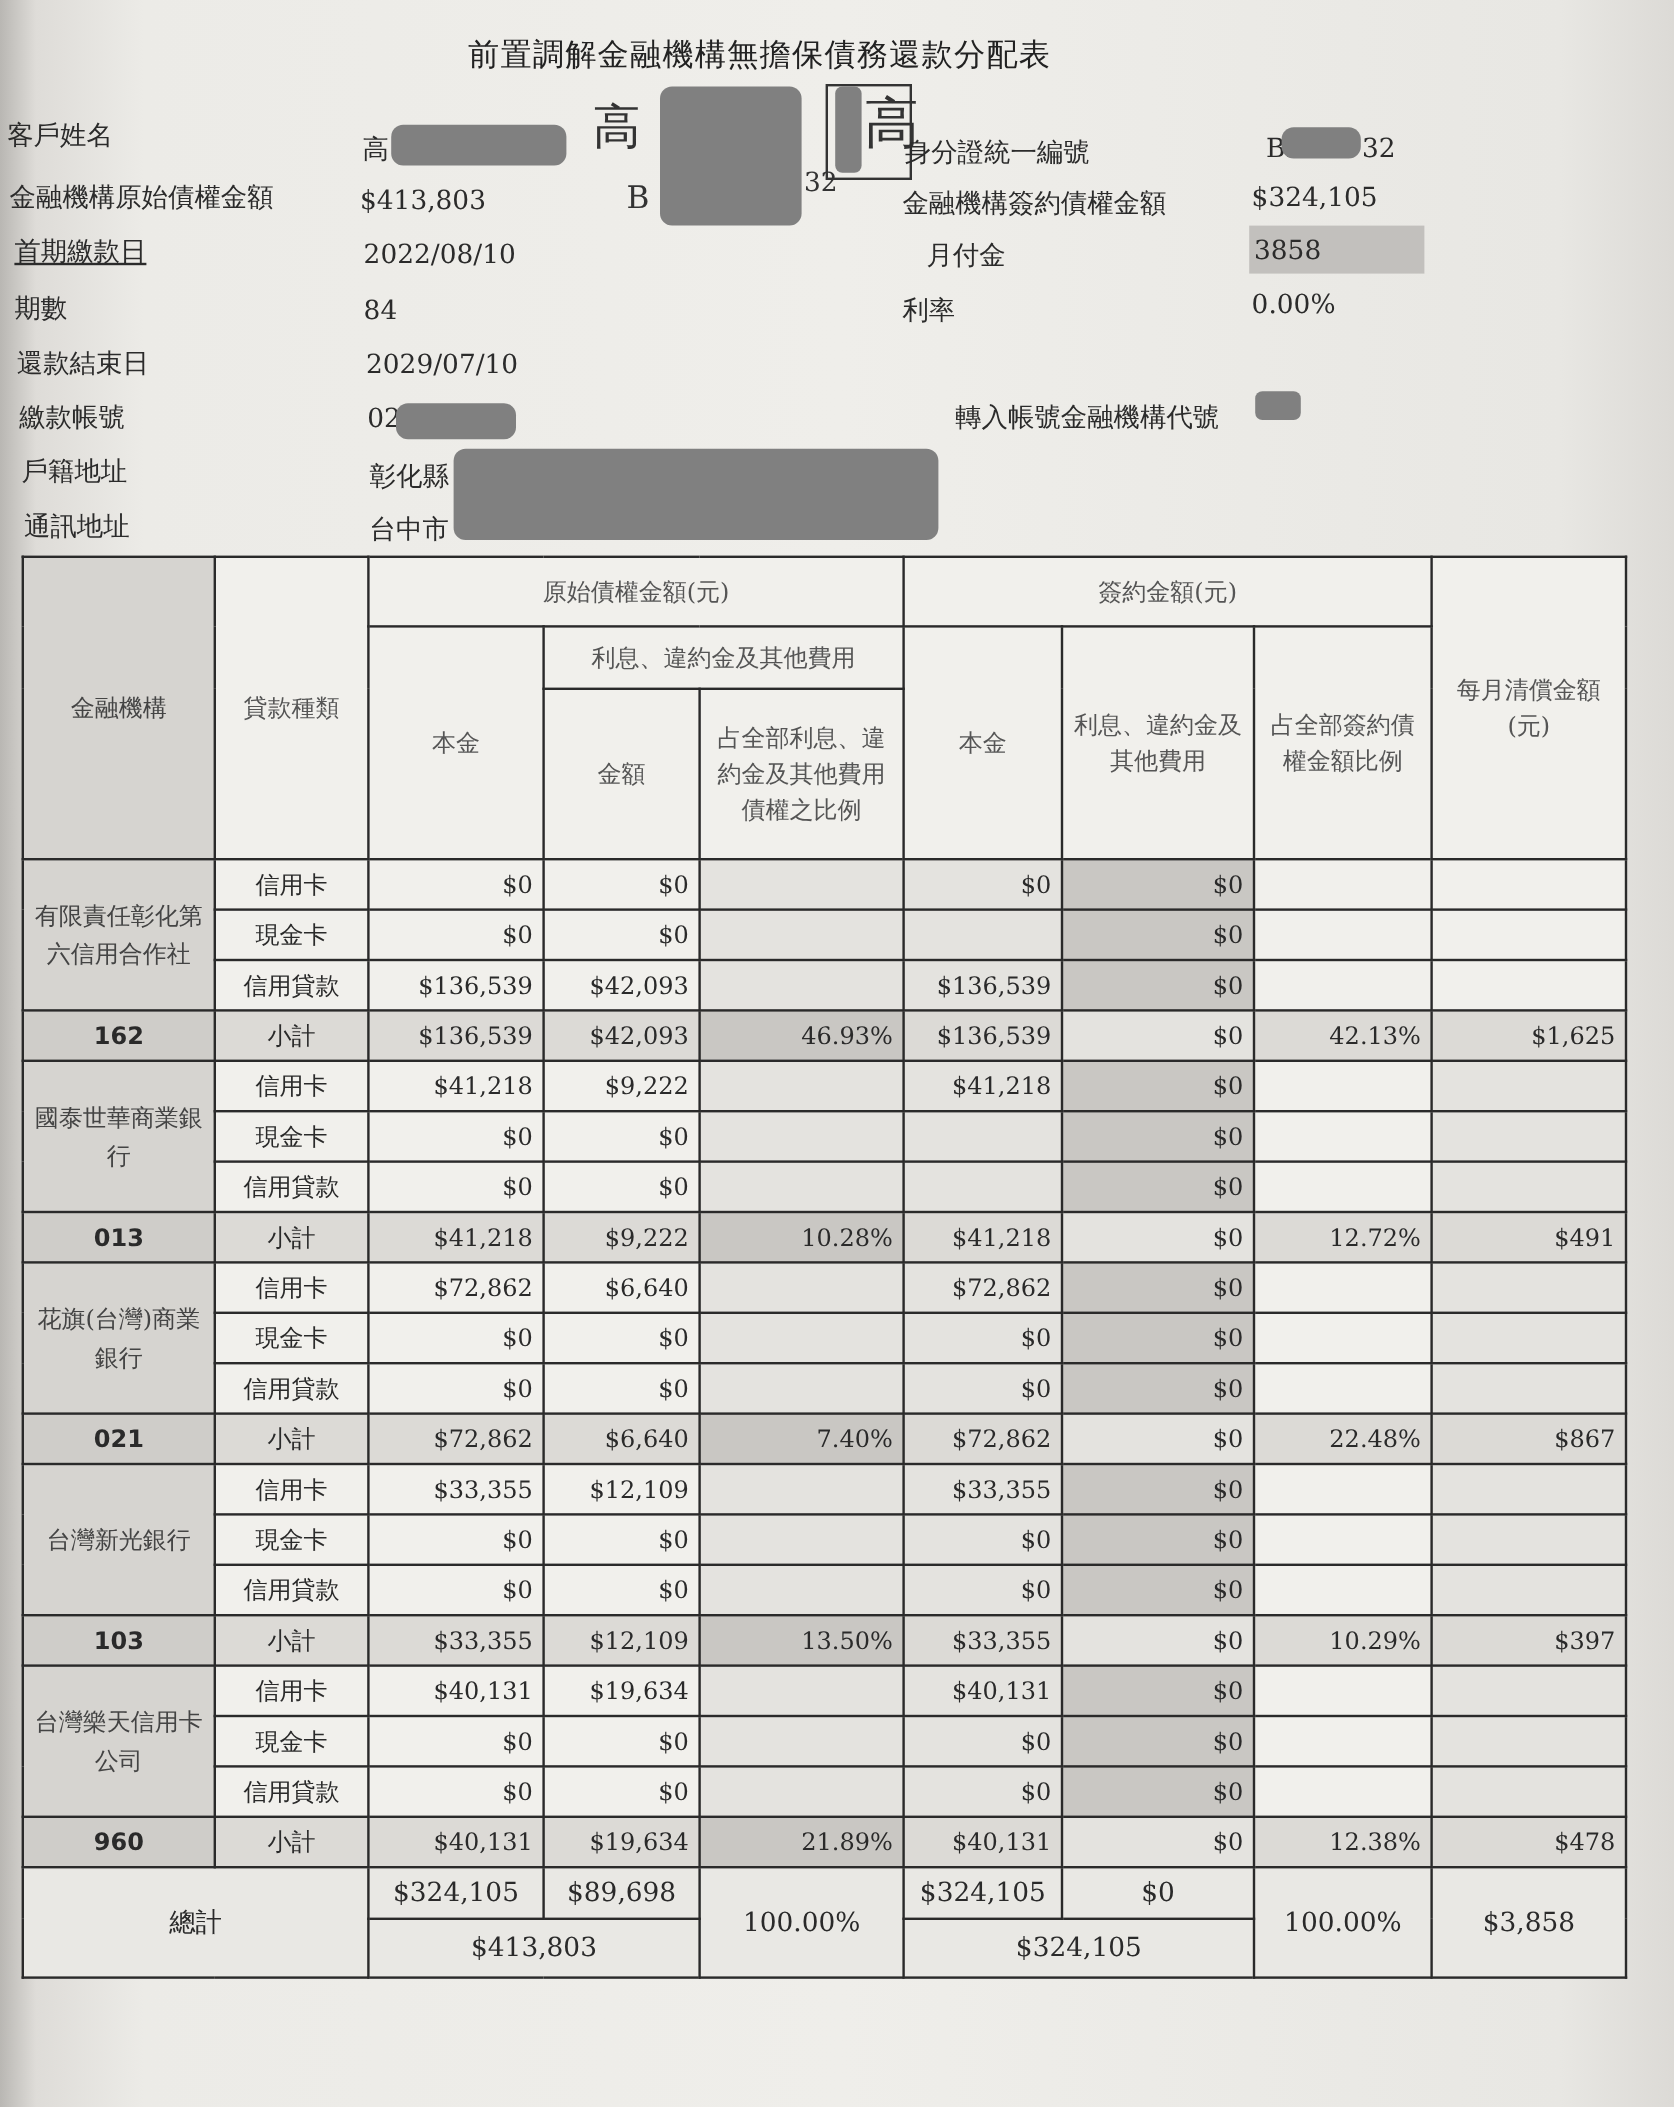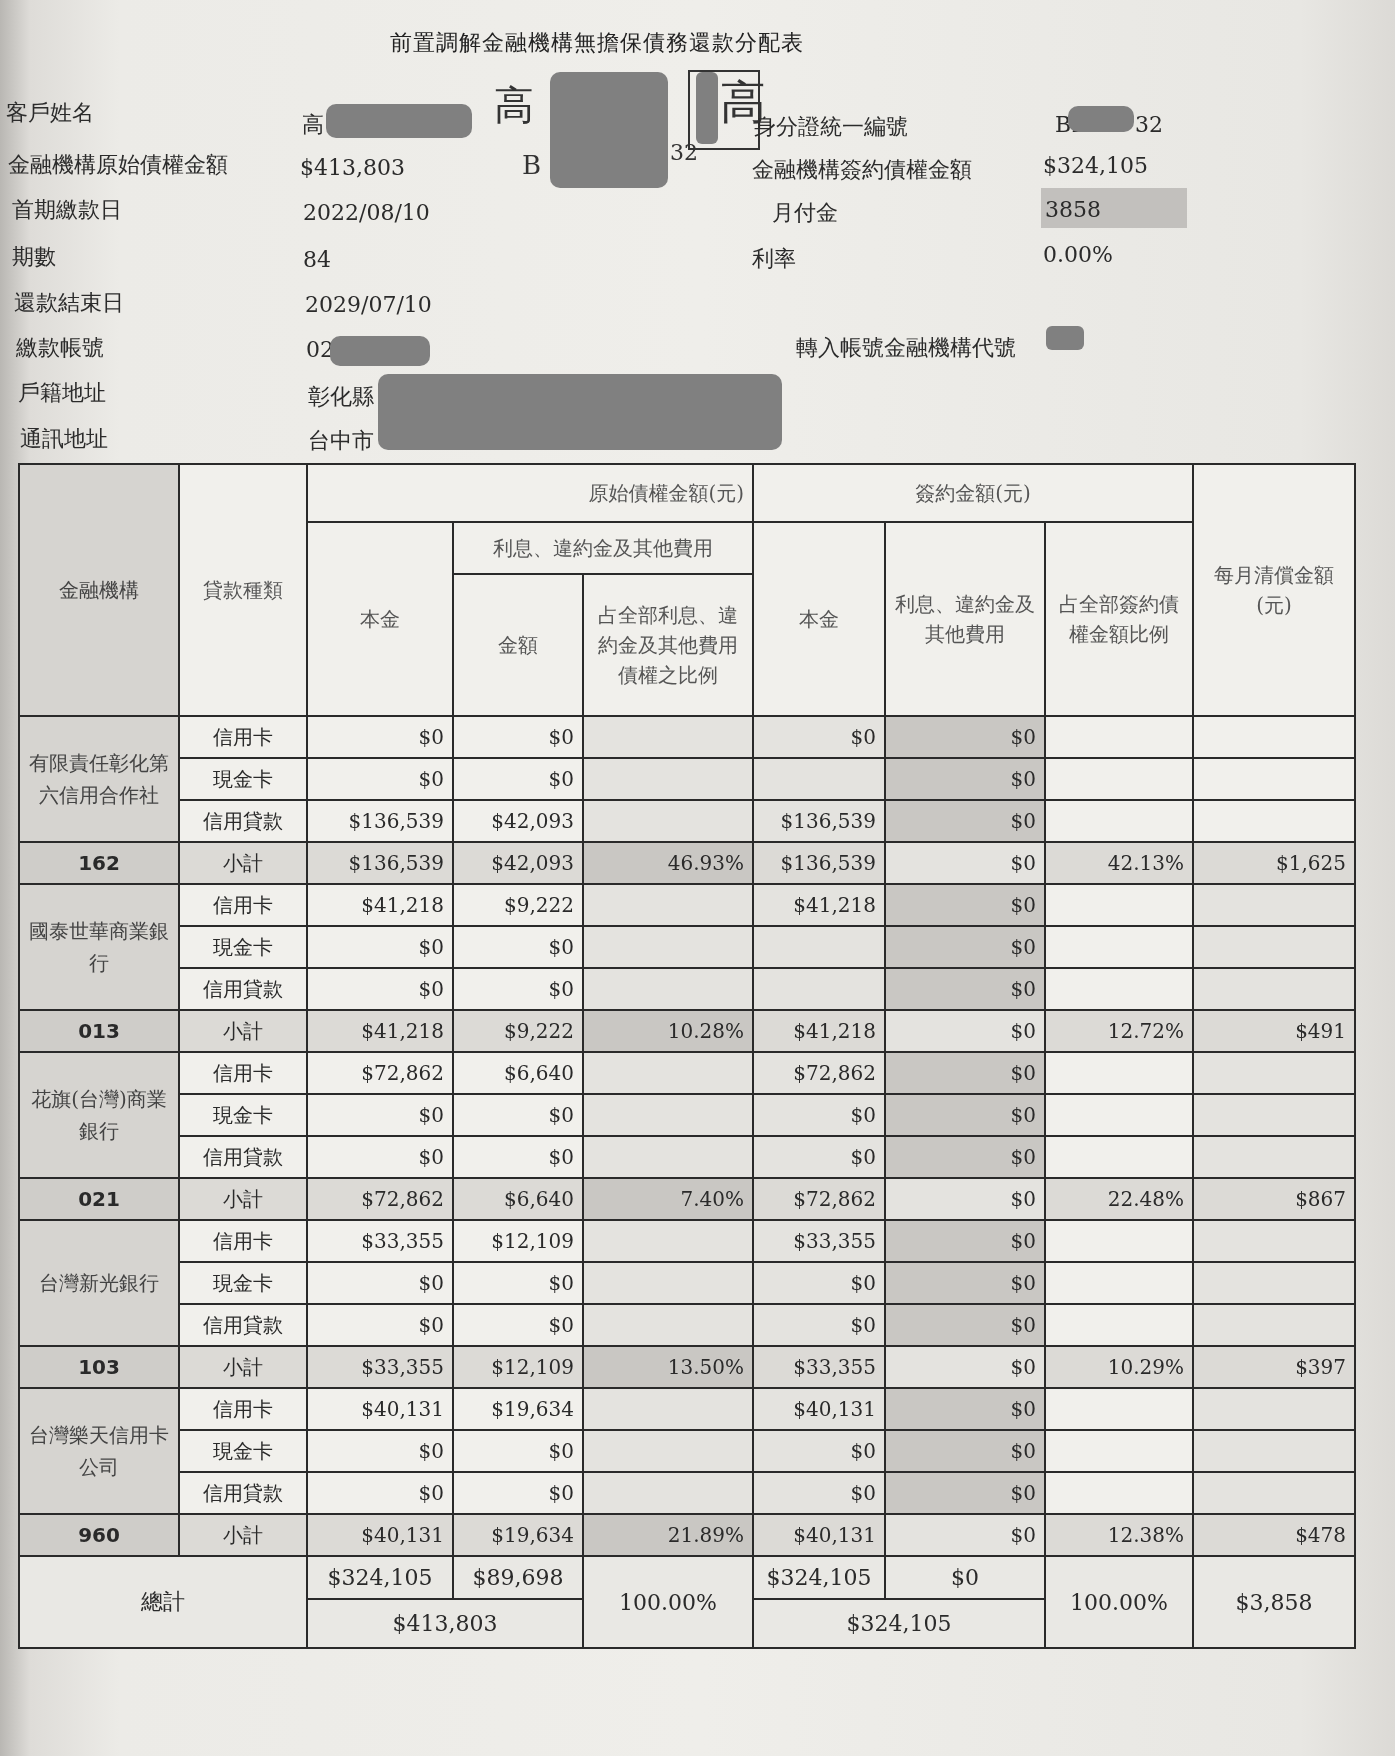--- a/index.html
+++ b/index.html
@@ -1,18 +1,18 @@
 <!DOCTYPE html>
 <html><head>
 <meta charset="utf-8">
 <style>
   html,body{margin:0;padding:0;}
   body{width:1395px;height:1756px;overflow:hidden;background:#d9d7d3;font-family:"DejaVu Serif","Liberation Serif",serif;color:#2a2a2a;position:relative;}
   .paper{position:absolute;left:0;top:0;width:1395px;height:1756px;background:linear-gradient(90deg,#b9b7b3 0,#dedcd8 30px,#ecebe7 120px,#efeeea 700px,#e8e7e3 1300px,#dcdad6 1395px);}
-  .title{position:absolute;left:390px;top:28px;font-size:22px;letter-spacing:1px;color:#222;}
+  .title{position:absolute;left:390px;top:28px;font-size:26px;letter-spacing:1px;color:#222;}
   .info{position:absolute;font-size:22px;color:#2b2b2b;white-space:nowrap;}
   .redact{position:absolute;background:#808080;border-radius:10px;}
   .shaded-box{position:absolute;background:#c2c0bd;}
   .hand{position:absolute;font-family:"DejaVu Serif",serif;font-size:40px;color:#333;}
   table.dist{position:absolute;left:18px;top:463px;width:1336px;border-collapse:collapse;font-size:20px;table-layout:fixed;}
   table.dist td{border:2px solid #2a2a2a;padding:0 8px;height:40px;background:#f1f0ec;}
   table.dist td.hdr{text-align:center;color:#555;font-size:20px;line-height:30px;}
   table.dist td.num{text-align:right;}
   table.dist td.ctr{text-align:center;}
   table.dist td.inst{text-align:center;background:#d6d4d0;color:#444;line-height:32px;}
@@ -29,21 +29,21 @@
 
   <div class="title">前置調解金融機構無擔保債務還款分配表</div>
 
   <div class="info" style="left:6px;top:98px;">客戶姓名</div>
   <div class="info" style="left:302px;top:110px;">高</div>
   <div class="redact" style="left:326px;top:104px;width:146px;height:34px;"></div>
 
   <div class="info" style="left:8px;top:150px;">金融機構原始債權金額</div>
   <div class="info" style="left:300px;top:155px;">$413,803</div>
 
-  <div class="info" style="left:12px;top:195px;">首期繳款日</div>
+  <div class="info" style="left:12px;top:195px;text-decoration:underline;">首期繳款日</div>
   <div class="info" style="left:303px;top:200px;">2022/08/10</div>
 
   <div class="info" style="left:12px;top:242px;">期數</div>
   <div class="info" style="left:303px;top:247px;">84</div>
 
   <div class="info" style="left:14px;top:288px;">還款結束日</div>
   <div class="info" style="left:305px;top:292px;">2029/07/10</div>
 
   <div class="info" style="left:16px;top:333px;">繳款帳號</div>
   <div class="info" style="left:306px;top:337px;">02</div>
@@ -93,21 +93,21 @@
       <col style="width:170px">
         <col style="width:132px">
         <col style="width:160px">
         <col style="width:148px">
         <col style="width:162px">
     </colgroup>
     <tbody>
         <tr>
       <td class="hdr inst" rowspan="3">金融機構</td>
       <td class="hdr" rowspan="3">貸款種類</td>
-      <td class="hdr" colspan="3" style="height:56px;text-align:right;">原始債權金額(元)</td>
+      <td class="hdr" colspan="3" style="height:56px;">原始債權金額(元)</td>
       <td class="hdr" colspan="3">簽約金額(元)</td>
       <td class="hdr" rowspan="3">每月清償金額(元)</td>
     </tr>
     <tr>
       <td class="hdr" rowspan="2">本金</td>
       <td class="hdr" colspan="2" style="height:50px;">利息、違約金及其他費用</td>
       <td class="hdr" rowspan="2">本金</td>
       <td class="hdr" rowspan="2">利息、違約金及其他費用</td>
       <td class="hdr" rowspan="2">占全部簽約債權金額比例</td>
     </tr>

